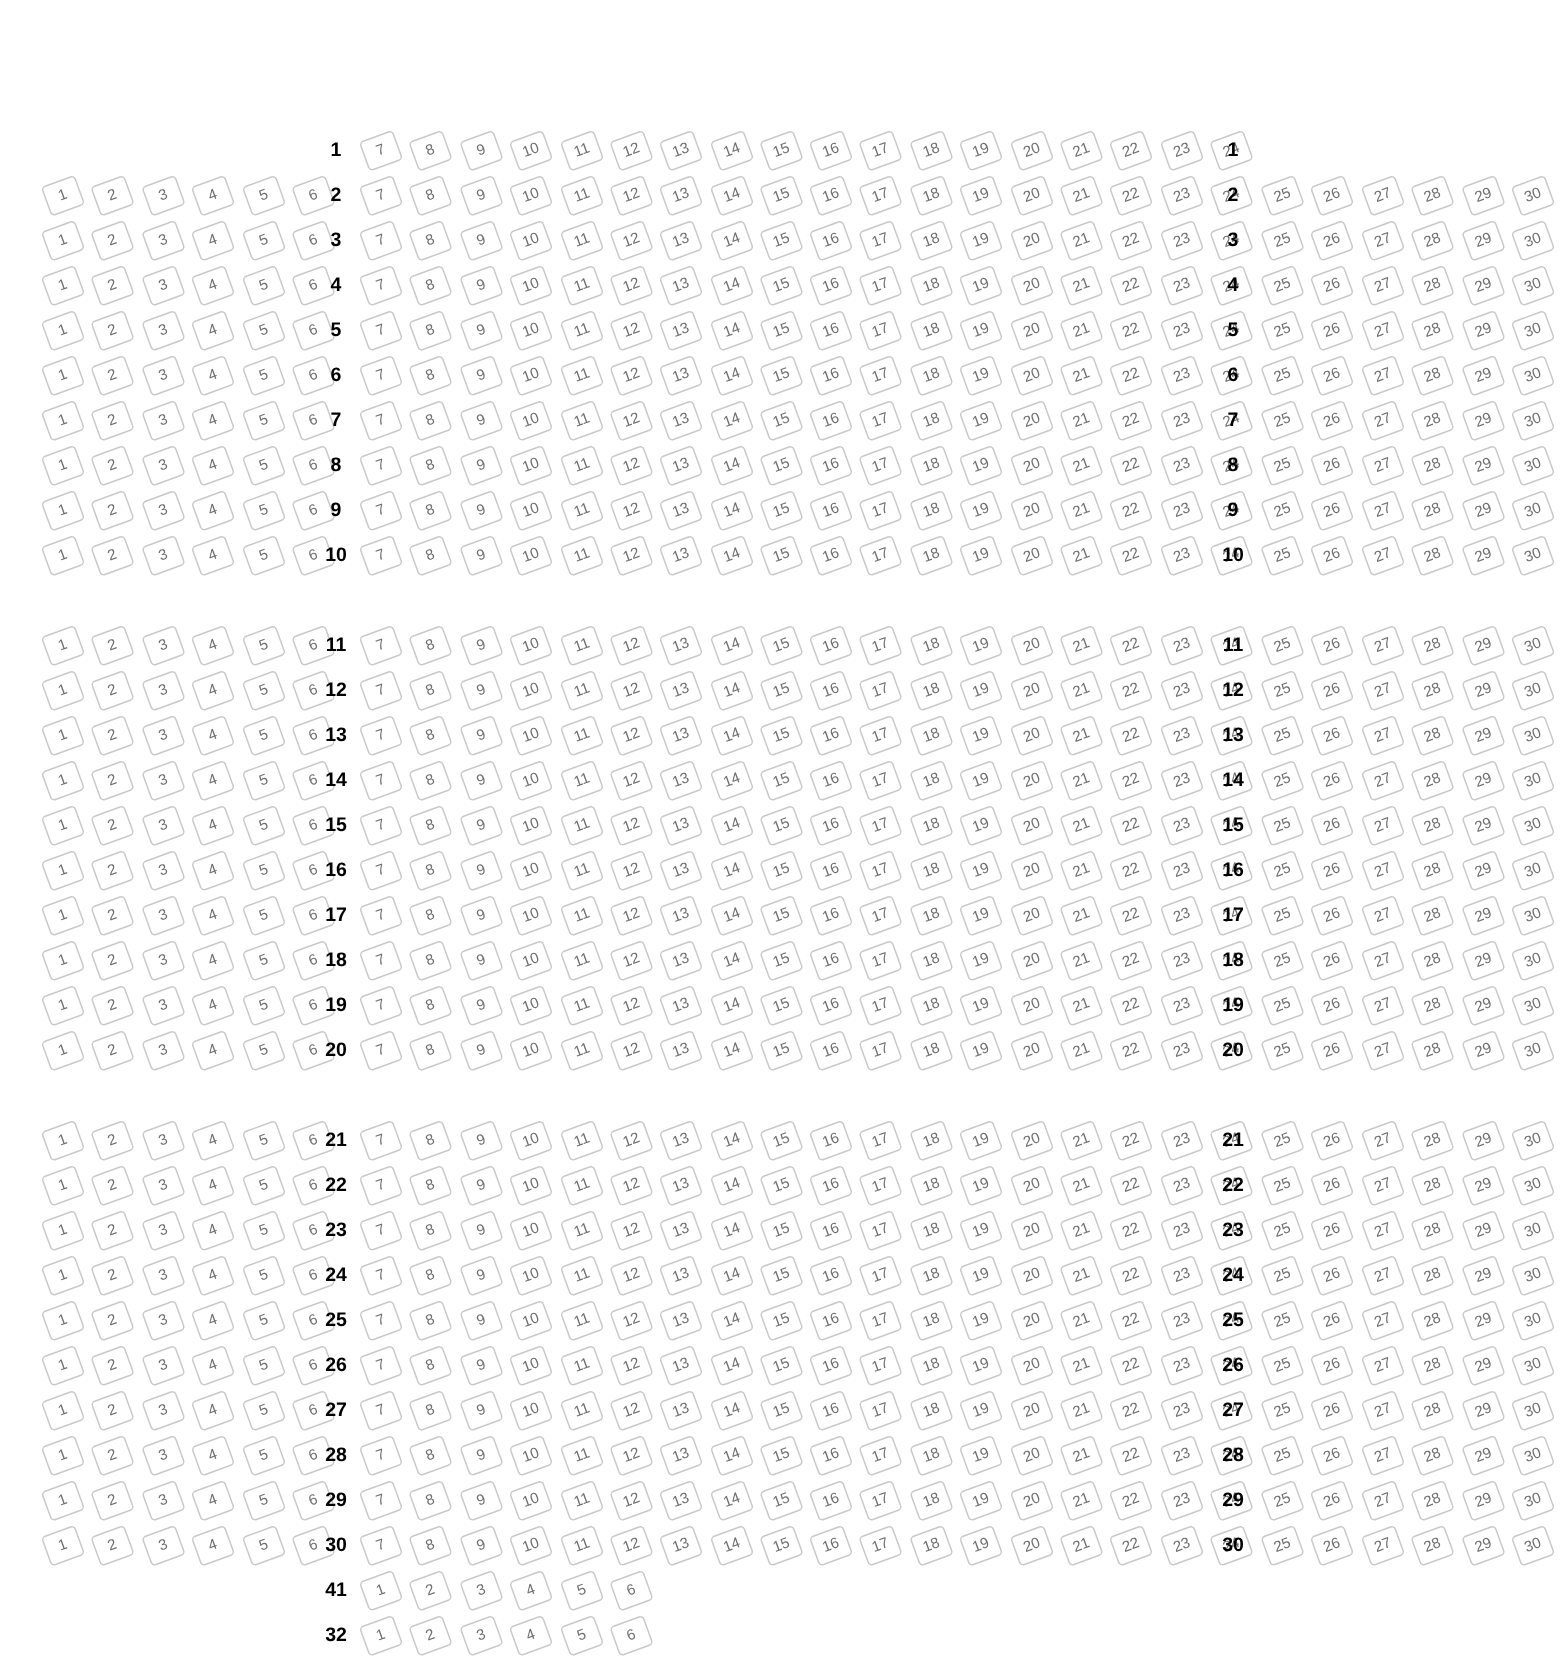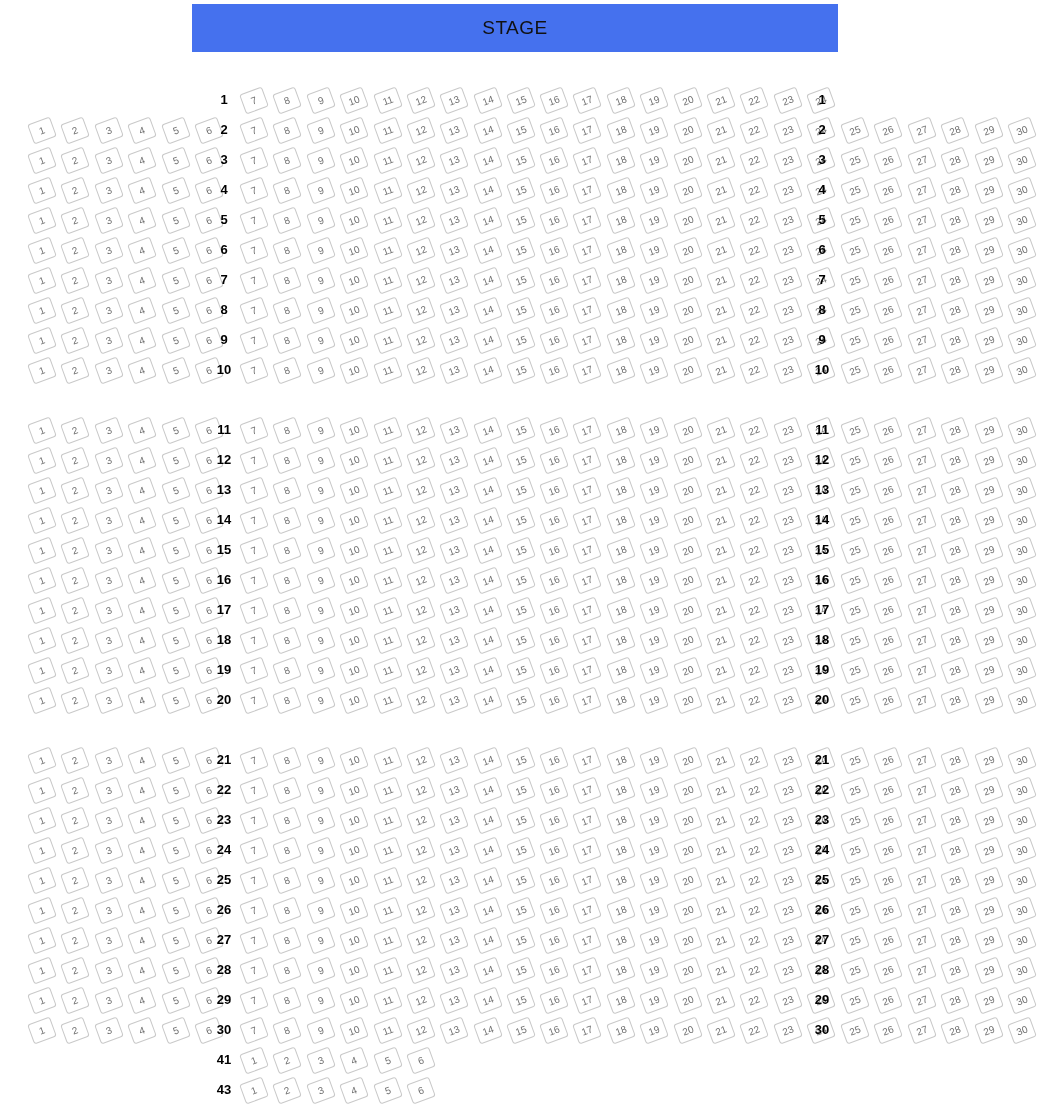--- a/index.html
+++ b/index.html
@@ -63,21 +63,20 @@
     justify-content: center;
     font-size: 13px;
     font-weight: bold;
     color: #000000;
   }
 </style>
 </head>
 <body>
 
 <div id="seatmap">
-  <div class="stage">STAGE</div>
 <div class="seat" style="left: 30px; top: 120px;">1</div>
     <div class="seat" style="left: 63.4px; top: 120px;">2</div>
     <div class="seat" style="left: 96.8px; top: 120px;">3</div>
     <div class="seat" style="left: 130.2px; top: 120px;">4</div>
     <div class="seat" style="left: 163.6px; top: 120px;">5</div>
     <div class="seat" style="left: 197px; top: 120px;">6</div>
     <div class="seat" style="left: 30px; top: 150px;">1</div>
     <div class="seat" style="left: 63.4px; top: 150px;">2</div>
     <div class="seat" style="left: 96.8px; top: 150px;">3</div>
     <div class="seat" style="left: 130.2px; top: 150px;">4</div>
@@ -995,21 +994,21 @@
     <div class="rowlabel" style="left: 212px; top: 780px;">22</div>
     <div class="rowlabel" style="left: 212px; top: 810px;">23</div>
     <div class="rowlabel" style="left: 212px; top: 840px;">24</div>
     <div class="rowlabel" style="left: 212px; top: 870px;">25</div>
     <div class="rowlabel" style="left: 212px; top: 900px;">26</div>
     <div class="rowlabel" style="left: 212px; top: 930px;">27</div>
     <div class="rowlabel" style="left: 212px; top: 960px;">28</div>
     <div class="rowlabel" style="left: 212px; top: 990px;">29</div>
     <div class="rowlabel" style="left: 212px; top: 1020px;">30</div>
     <div class="rowlabel" style="left: 212px; top: 1050px;">41</div>
-    <div class="rowlabel" style="left: 212px; top: 1080px;">43</div>
+    <div class="rowlabel" style="left: 212px; top: 1080px;">32</div>
     <div class="rowlabel" style="left: 810px; top: 90px;">1</div>
     <div class="rowlabel" style="left: 810px; top: 120px;">2</div>
     <div class="rowlabel" style="left: 810px; top: 150px;">3</div>
     <div class="rowlabel" style="left: 810px; top: 180px;">4</div>
     <div class="rowlabel" style="left: 810px; top: 210px;">5</div>
     <div class="rowlabel" style="left: 810px; top: 240px;">6</div>
     <div class="rowlabel" style="left: 810px; top: 270px;">7</div>
     <div class="rowlabel" style="left: 810px; top: 300px;">8</div>
     <div class="rowlabel" style="left: 810px; top: 330px;">9</div>
     <div class="rowlabel" style="left: 810px; top: 360px;">10</div>

